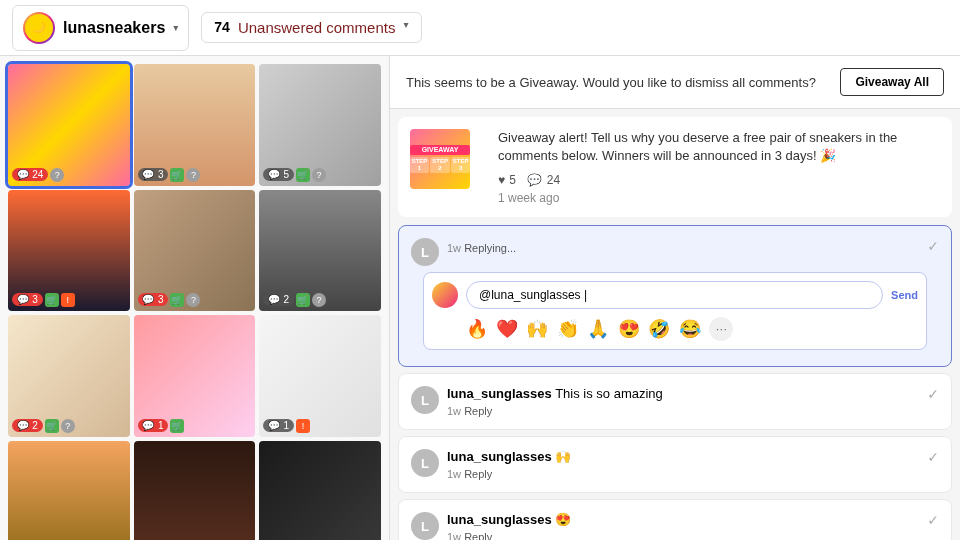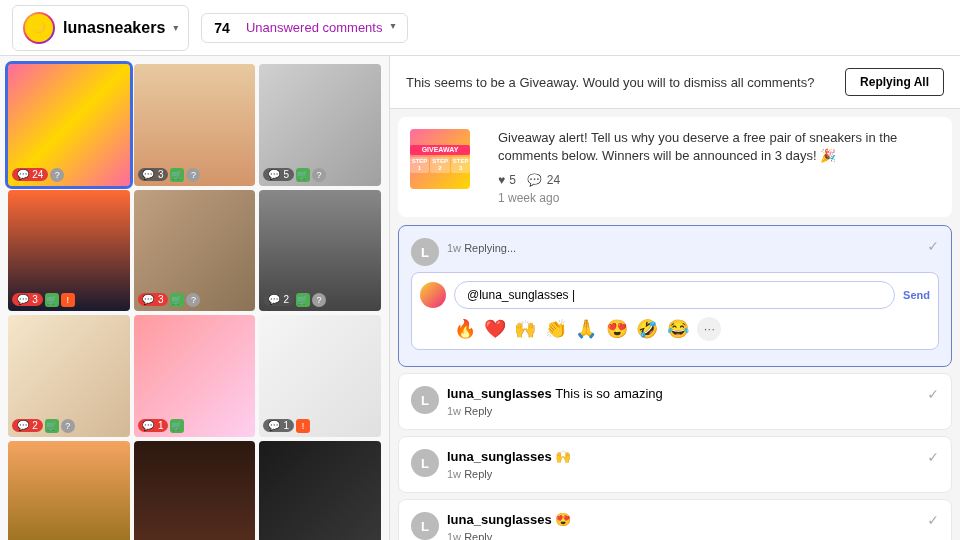--- a/index.html
+++ b/index.html
@@ -7,21 +7,21 @@
 
     
     .header { display: flex; align-items: center; background: #fff; border-bottom: 1px solid #ddd; padding: 0 12px; height: 56px; gap: 12px; flex-shrink: 0; }
     .account-selector { display: flex; align-items: center; gap: 8px; background: #fff; border: 1px solid #ddd; border-radius: 6px; padding: 6px 10px; cursor: pointer; }
     .account-avatar { width: 32px; height: 32px; border-radius: 50%; background: linear-gradient(135deg, #f9ce34, #ee2a7b, #6228d7); display: flex; align-items: center; justify-content: center; color: #fff; font-weight: bold; font-size: 14px; flex-shrink: 0; }
     .account-avatar-inner { width: 28px; height: 28px; border-radius: 50%; background: #ffd700; display: flex; align-items: center; justify-content: center; font-size: 11px; }
     .account-name { font-size: 16px; font-weight: 600; }
     .chevron-icon { color: #666; font-size: 10px; }
     .comments-badge { display: flex; align-items: flex-start; gap: 8px; background: #fff; border: 1px solid #ddd; border-radius: 6px; padding: 6px 12px; cursor: pointer; }
     .badge-count { font-weight: 700; font-size: 14px; }
-    .badge-label { font-size: 13px; color: #a21caf; margin-left: 8px; }
+    .badge-label { font-size: 15px; color: #7f1d1d; }
 
     
     .main { display: flex; flex: 1; overflow: hidden; }
 
     
     .left-panel { width: 390px; flex-shrink: 0; background: #f8f8f8; border-right: 1px solid #ddd; overflow-y: auto; padding: 8px; }
     .grid { display: grid; grid-template-columns: repeat(3, 1fr); gap: 4px; }
     .grid-item { position: relative; aspect-ratio: 1; overflow: hidden; border-radius: 4px; cursor: pointer; background: #ccc; }
     .grid-item.selected { outline: 3px solid #4169e1; }
     .grid-img { width: 100%; height: 100%; object-fit: cover; }
@@ -68,21 +68,21 @@
     .comments-list { flex: 1; overflow-y: auto; padding: 0 8px 8px; display: flex; flex-direction: column; gap: 6px; }
     .comment-card { background: #fff; border-radius: 8px; padding: 12px; border: 1px solid #e8e8e8; }
     .comment-card.active { background: #eef2ff; border: 1.5px solid #6b7fcc; }
     .comment-header { display: flex; align-items: flex-start; gap: 8px; }
     .comment-avatar { width: 28px; height: 28px; border-radius: 50%; background: #bbb; display: flex; align-items: center; justify-content: center; color: #fff; font-size: 13px; font-weight: 600; flex-shrink: 0; }
     .comment-meta { font-size: 11px; color: #888; margin-top: 4px; }
     .comment-actions { margin-left: auto; display: flex; gap: 8px; align-items: center; }
     .check-icon { color: #aaa; font-size: 14px; cursor: pointer; }
 
     
-    .reply-area { background: #fff; border: 1px solid #c0c8f0; border-radius: 8px; margin: 6px 0 4px; padding: 8px; }
+    .reply-area { background: #fff; border: 1px solid #c0c8f0; border-radius: 8px; margin: 6px 12px 4px; padding: 8px; }
     .reply-input-row { display: flex; align-items: center; gap: 8px; }
     .reply-user-avatar { width: 26px; height: 26px; border-radius: 50%; background: linear-gradient(135deg, #f9ce34, #ee2a7b); flex-shrink: 0; }
     .reply-input { flex: 1; border: 1px solid #c0c8f0; border-radius: 20px; padding: 6px 12px; font-size: 12px; outline: none; background: #fff; }
     .send-btn { color: #5b72e0; font-weight: 700; font-size: 11px; cursor: pointer; background: none; border: none; }
     .emoji-row { display: flex; gap: 8px; margin-top: 8px; padding-left: 34px; align-items: center; }
     .emoji-btn { font-size: 18px; cursor: pointer; line-height: 1; }
     .more-btn { width: 24px; height: 24px; border-radius: 50%; background: #f0f0f0; display: flex; align-items: center; justify-content: center; cursor: pointer; font-size: 12px; color: #666; }
 
     
     ::-webkit-scrollbar { width: 4px; }
@@ -191,22 +191,22 @@
         </div>
         <div class="grid-item img-dark2">
           <div class="grid-img img-dark2" style="width: 100%; height: 100%;"></div>
         </div>
       </div>
   </div>
 
   <div class="right-panel">
 
     <div class="dismiss-banner">
-      <span class="dismiss-text">This seems to be a Giveaway. Would you will to dismiss all comments?</span>
-      <button class="dismiss-btn">Replying All</button>
+      <span class="dismiss-text">This seems to be a Giveaway. Would you like to dismiss all comments?</span>
+      <button class="dismiss-btn">Giveaway All</button>
     </div>
 
     <div class="post-info">
       <div class="post-thumb">
         <div style="text-align:center; line-height:1.2;">
           <div class="giveaway-label">GIVEAWAY</div>
           <div class="giveaway-steps">
             <div class="step-box">STEP 1</div>
             <div class="step-box">STEP 2</div>
             <div class="step-box">STEP 3</div>

